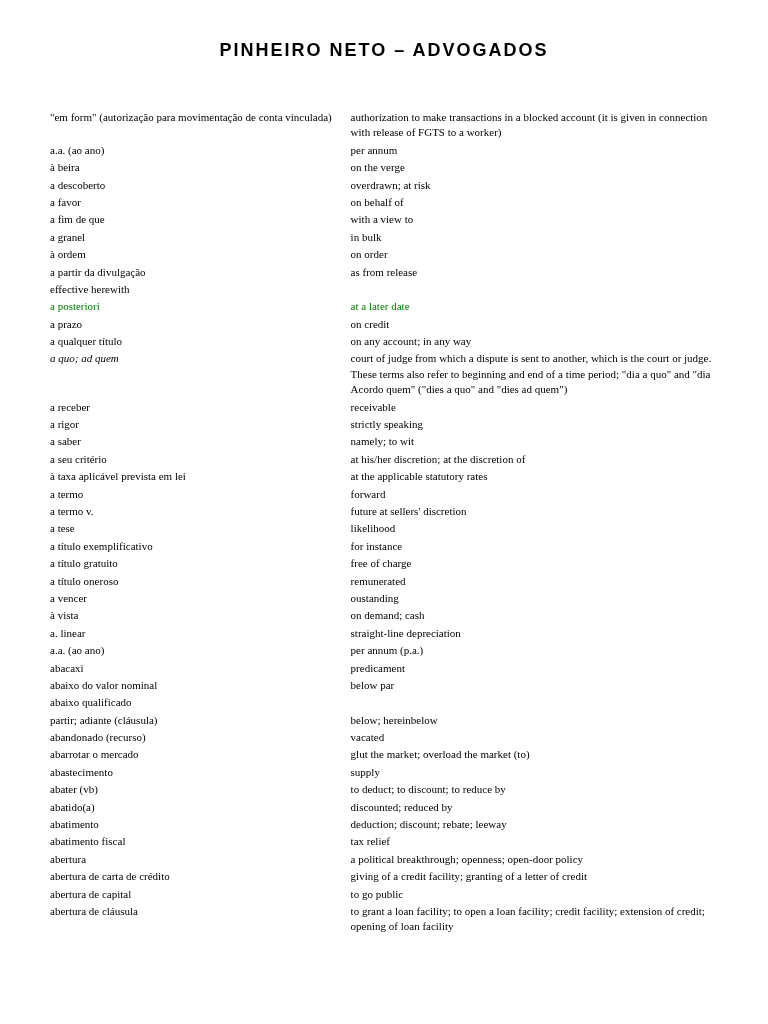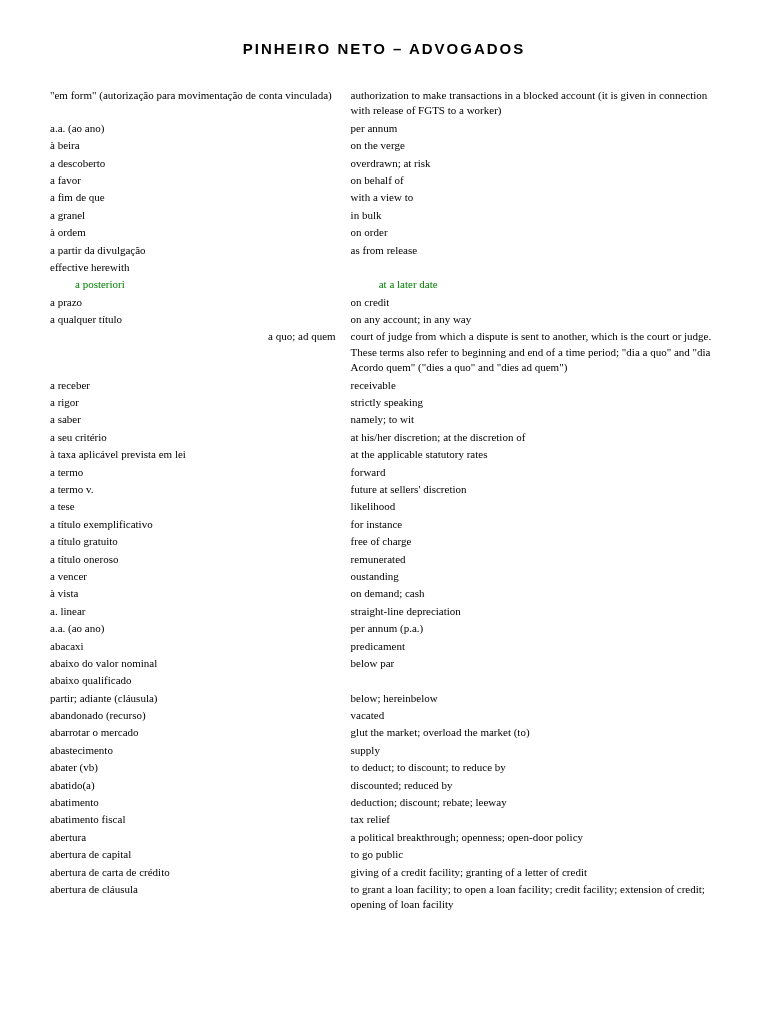--- a/index.html
+++ b/index.html
@@ -11,24 +11,24 @@
       background: #ffffff;
       font-family: "Times New Roman", Times, serif;
       font-size: 11px;
       color: #000000;
       width: 768px;
       min-height: 1024px;
       padding: 40px 50px;
     }
     .page-title {
       text-align: center;
-      font-size: 15px;
+      font-size: 18px;
       font-weight: bold;
       letter-spacing: 2px;
-      margin-bottom: 30px;
+      margin-bottom: 48px;
       font-family: Arial, sans-serif;
     }
     .glossary-row {
       display: flex;
       align-items: flex-start;
       padding: 1px 0;
     }
     .term-col {
       width: 45%;
       padding-right: 15px;
@@ -36,24 +36,23 @@
       font-size: 11px;
       line-height: 1.4;
     }
     .def-col {
       width: 55%;
       font-size: 11px;
       line-height: 1.4;
     }
     .term-col.highlight, .def-col.highlight {
       color: #008000;
-      margin-left: 25px;
     }
     .term-col.italic-entry {
-      text-align: right;
+      font-style: italic;
     }
   </style>
 </head>
 <body>
 
 <div class="page-title">PINHEIRO NETO – ADVOGADOS</div>
 
 <div>
 <div class="glossary-row">
       <div class="term-col">"em form" (autorização para movimentação de conta vinculada)</div>
@@ -211,24 +210,24 @@
     </div>
     <div class="glossary-row">
       <div class="term-col">abatimento fiscal</div>
       <div class="def-col">tax relief</div>
     </div>
     <div class="glossary-row">
       <div class="term-col">abertura</div>
       <div class="def-col">a political breakthrough; openness; open-door policy</div>
     </div>
     <div class="glossary-row">
+      <div class="term-col">abertura de carta de crédito</div>
+      <div class="def-col">giving of a credit facility; granting of a letter of credit</div>
+    </div>
+    <div class="glossary-row">
       <div class="term-col">abertura de capital</div>
       <div class="def-col">to go public</div>
-    </div>
-    <div class="glossary-row">
-      <div class="term-col">abertura de carta de crédito</div>
-      <div class="def-col">giving of a credit facility; granting of a letter of credit</div>
     </div>
     <div class="glossary-row">
       <div class="term-col">abertura de cláusula</div>
       <div class="def-col">to grant a loan facility; to open a loan facility; credit facility; extension of credit; opening of loan facility</div>
     </div>
   </div>
 
 </body></html>

